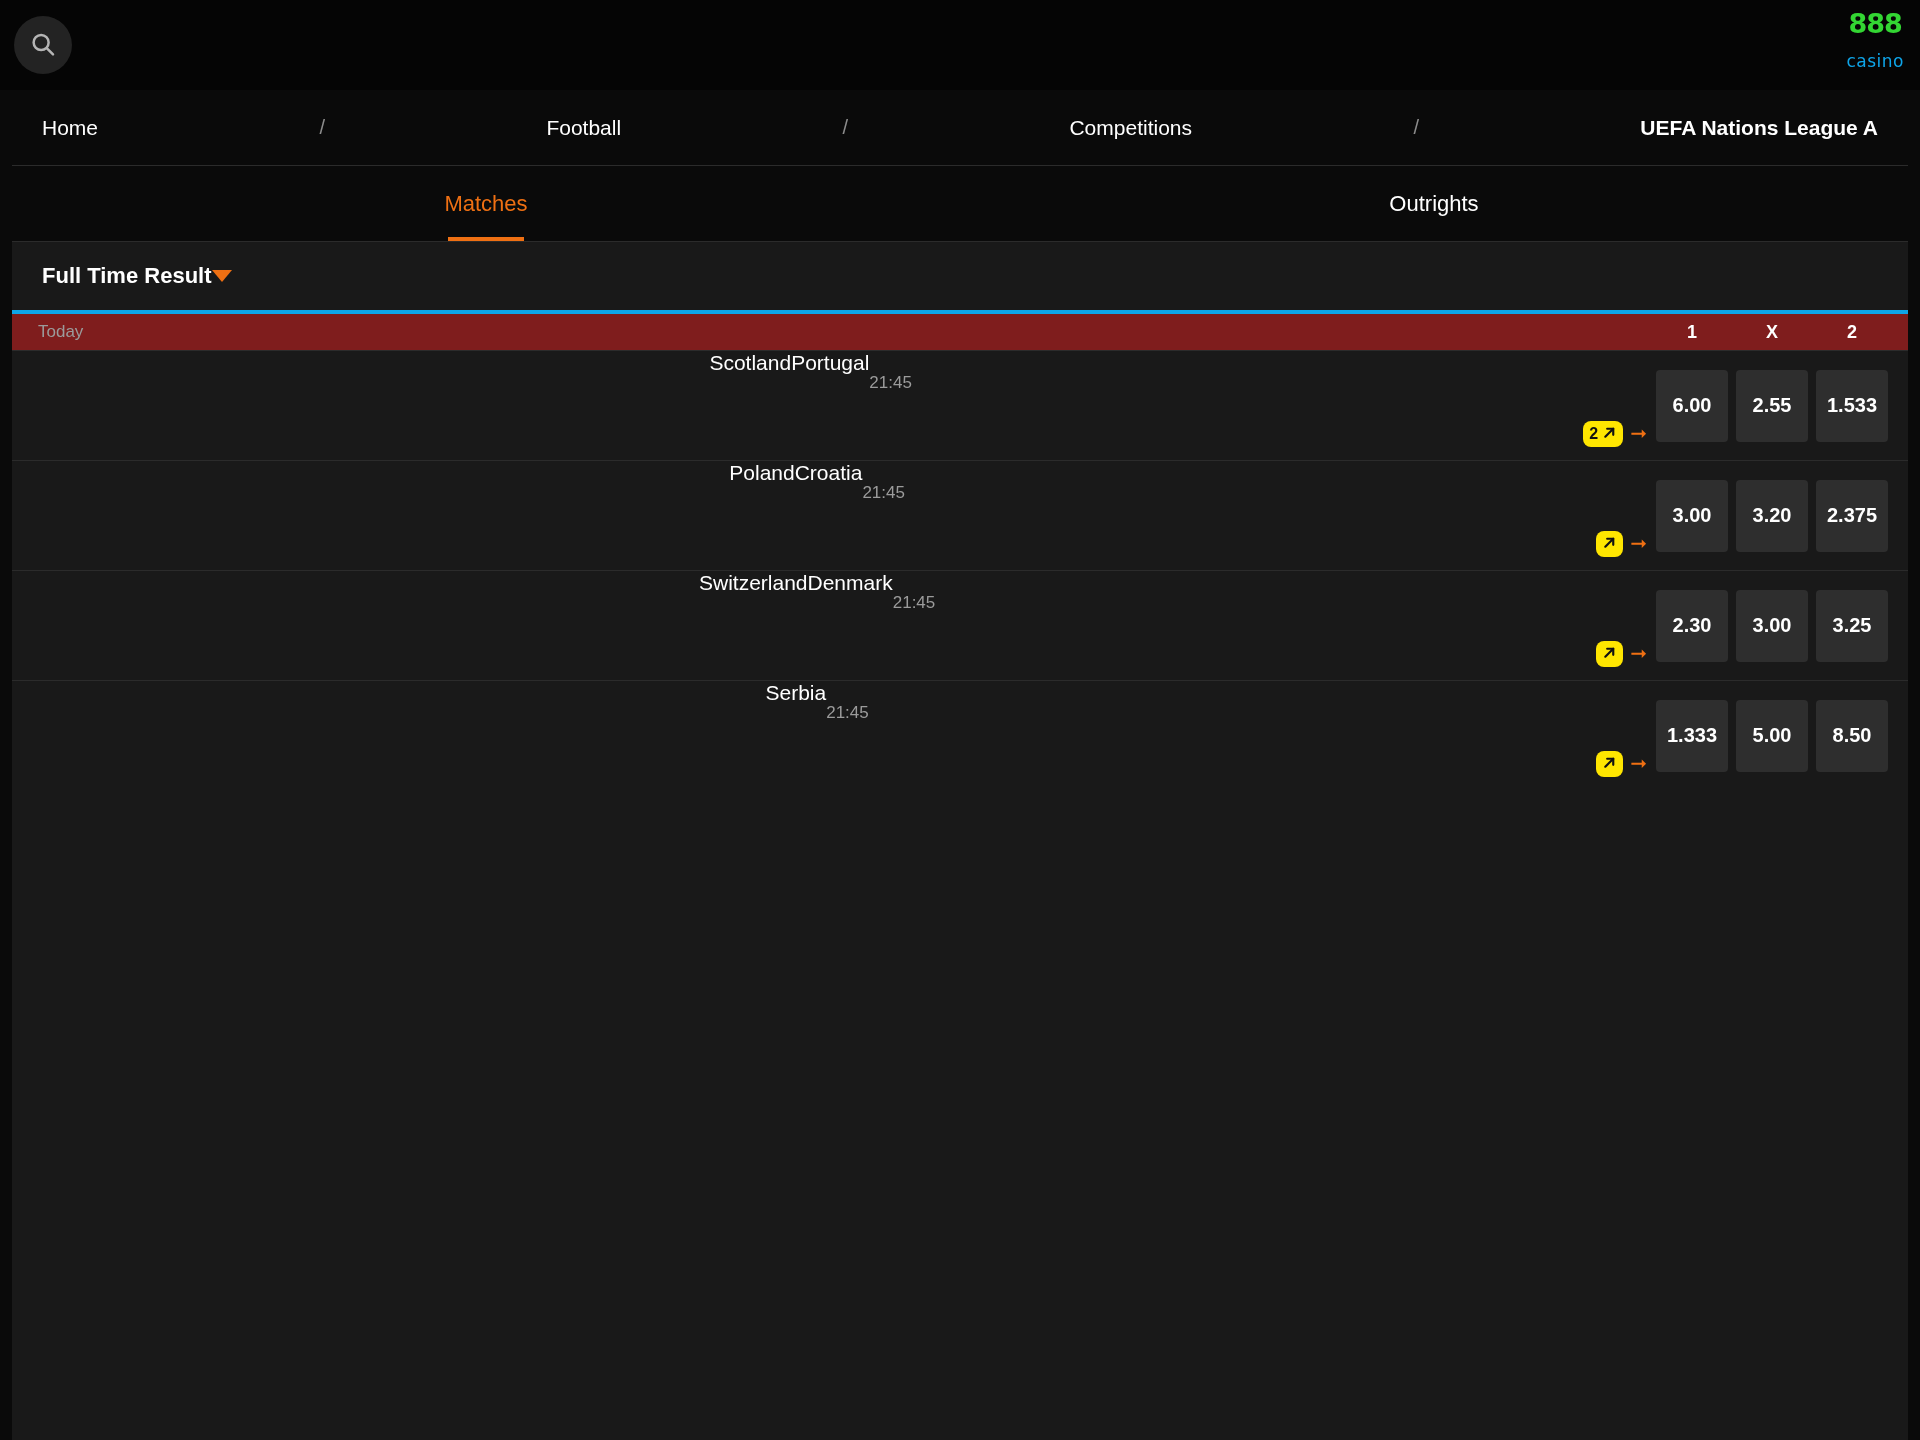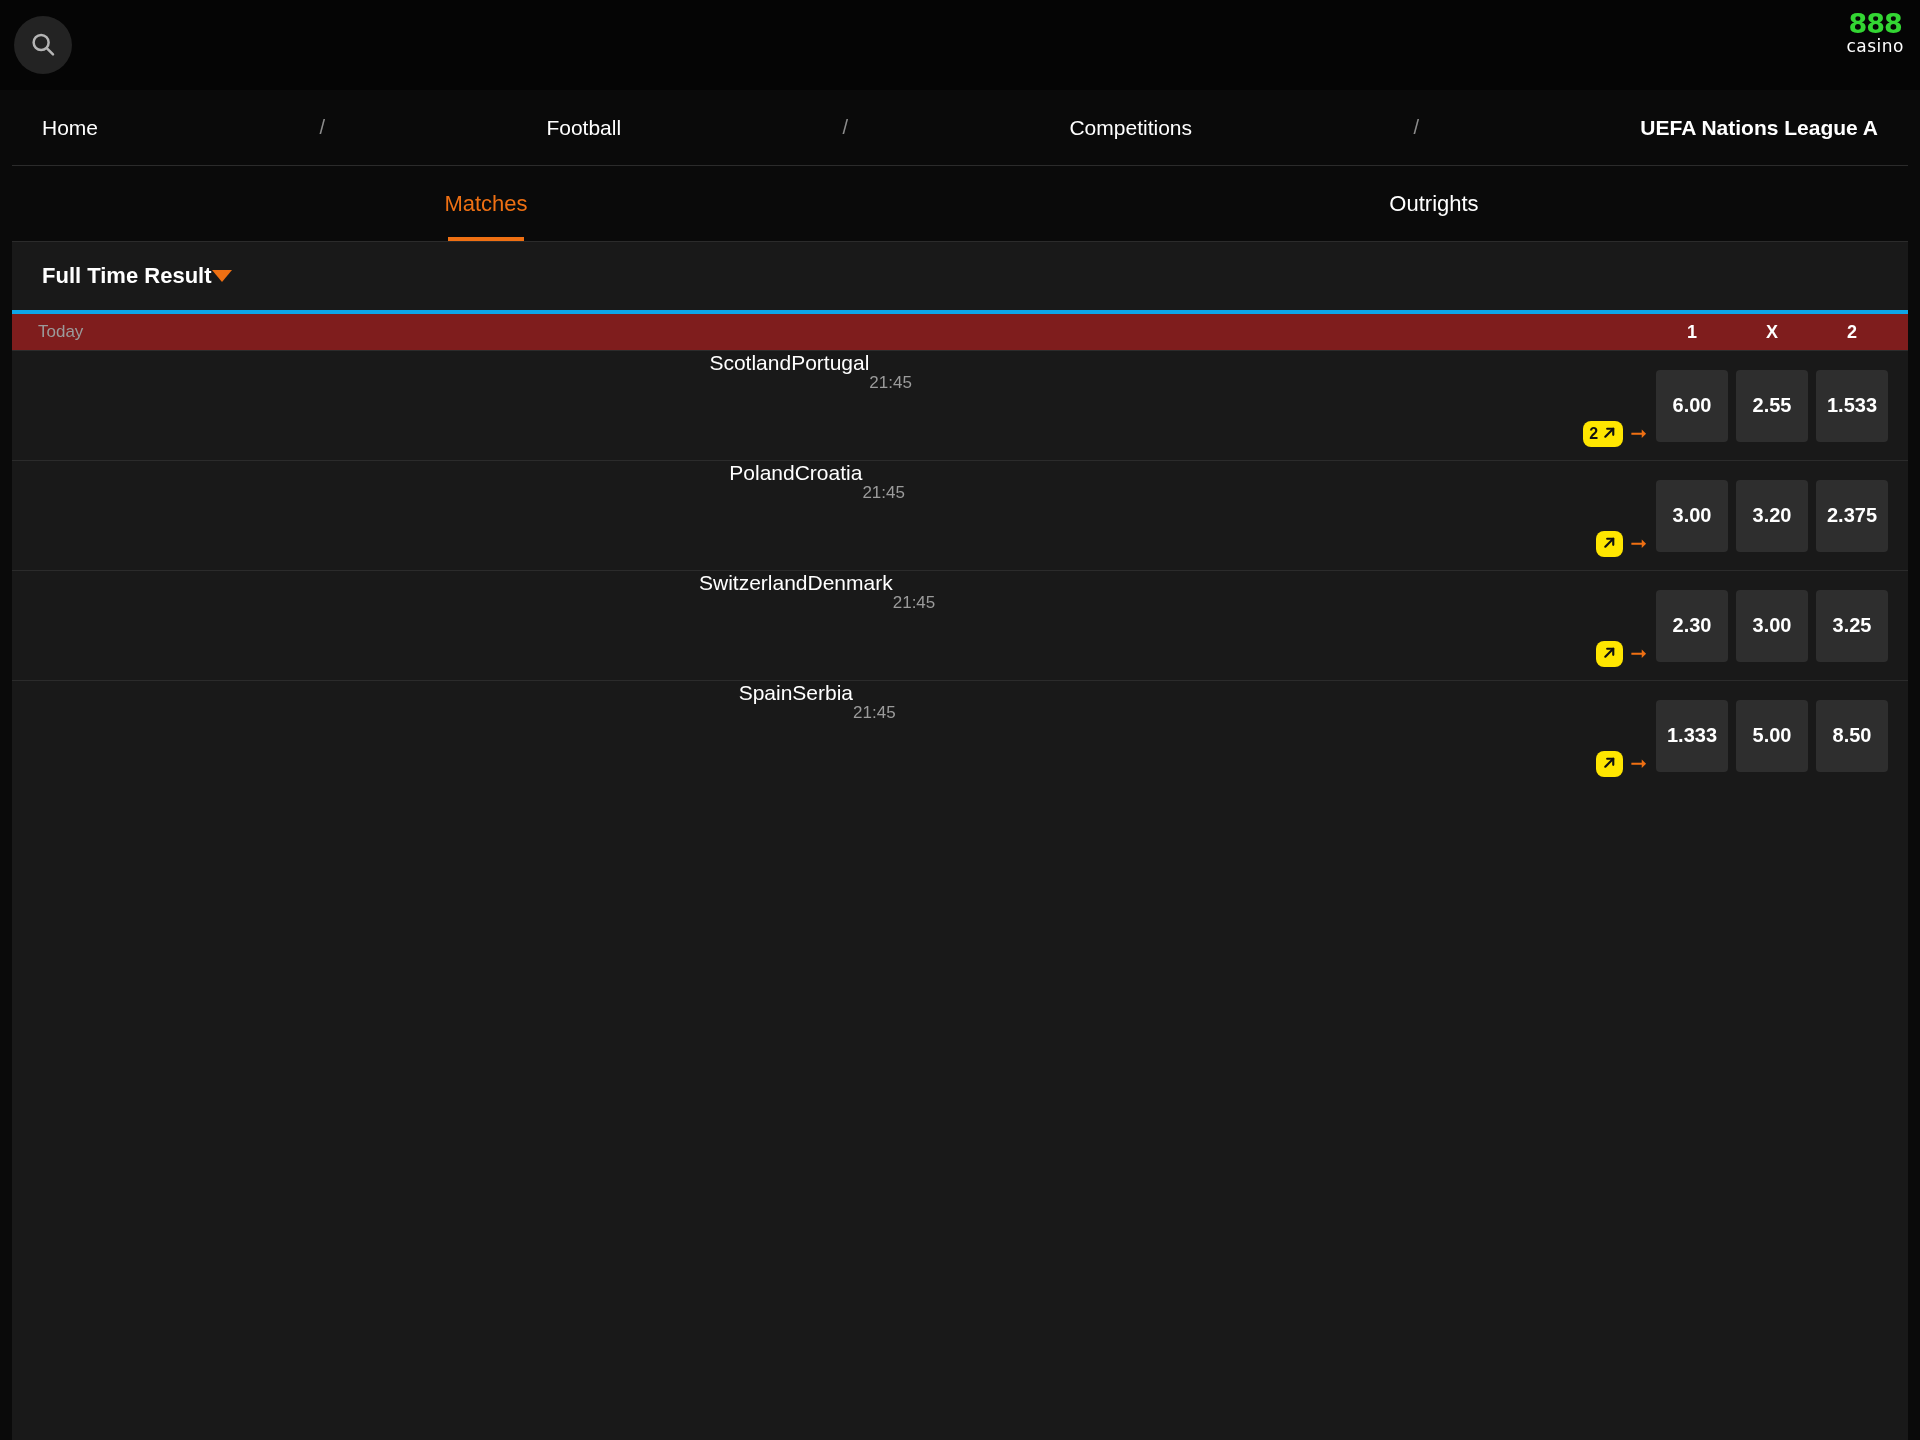--- a/index.html
+++ b/index.html
@@ -42,23 +42,23 @@
   .brand-888 {
     font-family: "DejaVu Sans", sans-serif;
     font-weight: bold;
     font-size: 27px;
     letter-spacing: -1px;
     color: #33d633;
   }
   .brand-casino {
     font-family: "DejaVu Sans", sans-serif;
     font-size: 17px;
-    color: #ffffff;
+    color: #0ea5e9;
     letter-spacing: 0.5px;
-    margin-top: 1px;
+    margin-top: 16px;
   }
 
   
   .content {
     margin: 0 12px 0 12px;
     background: #191919;
     min-height: 1350px;
   }
 
   
@@ -362,21 +362,20 @@
     </div>
     <div class="odds-group">
       <button class="odd-btn">2.30</button>
       <button class="odd-btn">3.00</button>
       <button class="odd-btn">3.25</button>
     </div>
   </div>
 
   <div class="match-row">
     <div class="match-info">
-      <span class="team">Spain</span>
       <span class="team">Serbia</span>
       <span class="kickoff">21:45</span>
     </div>
     <div class="match-extras">
       <div class="count-badge">
 
         <span class="arrow-ne">
           <svg width="15" height="15" viewBox="0 0 16 16" fill="none" stroke="#111111" stroke-width="2.3" stroke-linecap="round" stroke-linejoin="round">
             <line x1="3.5" y1="12.5" x2="12" y2="4"></line>
             <polyline points="5.5,4 12,4 12,10.5"></polyline>

